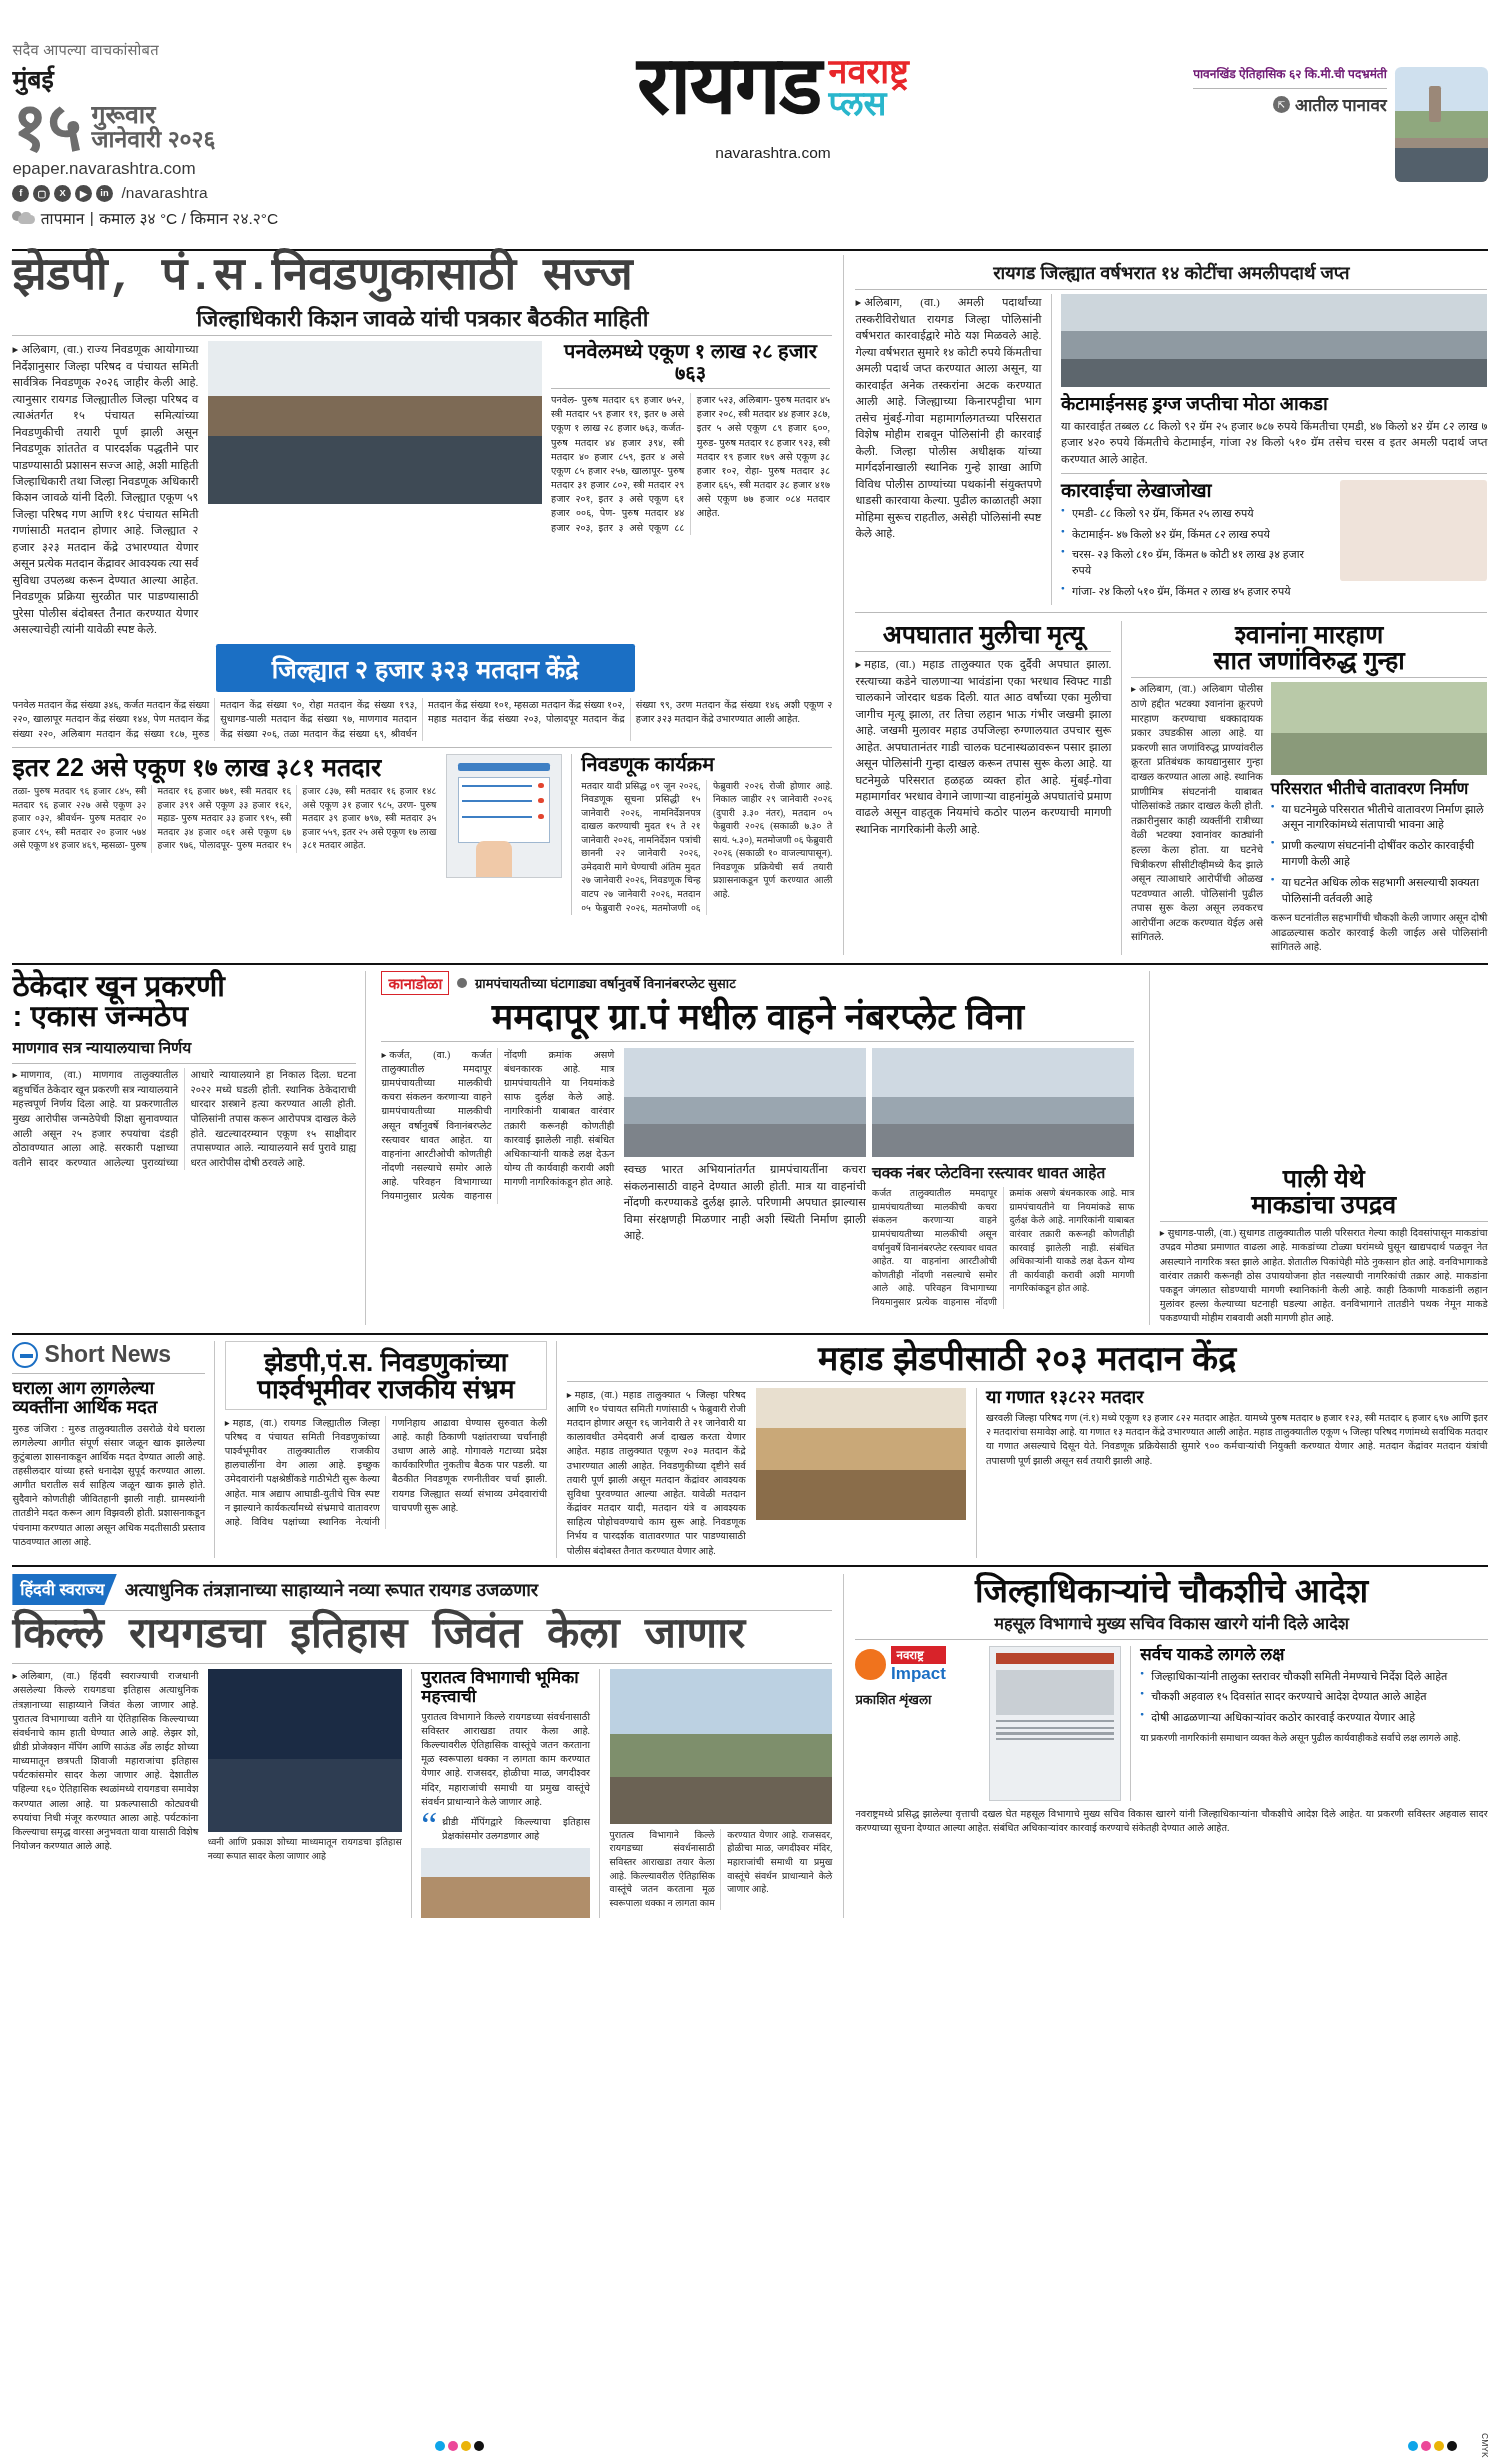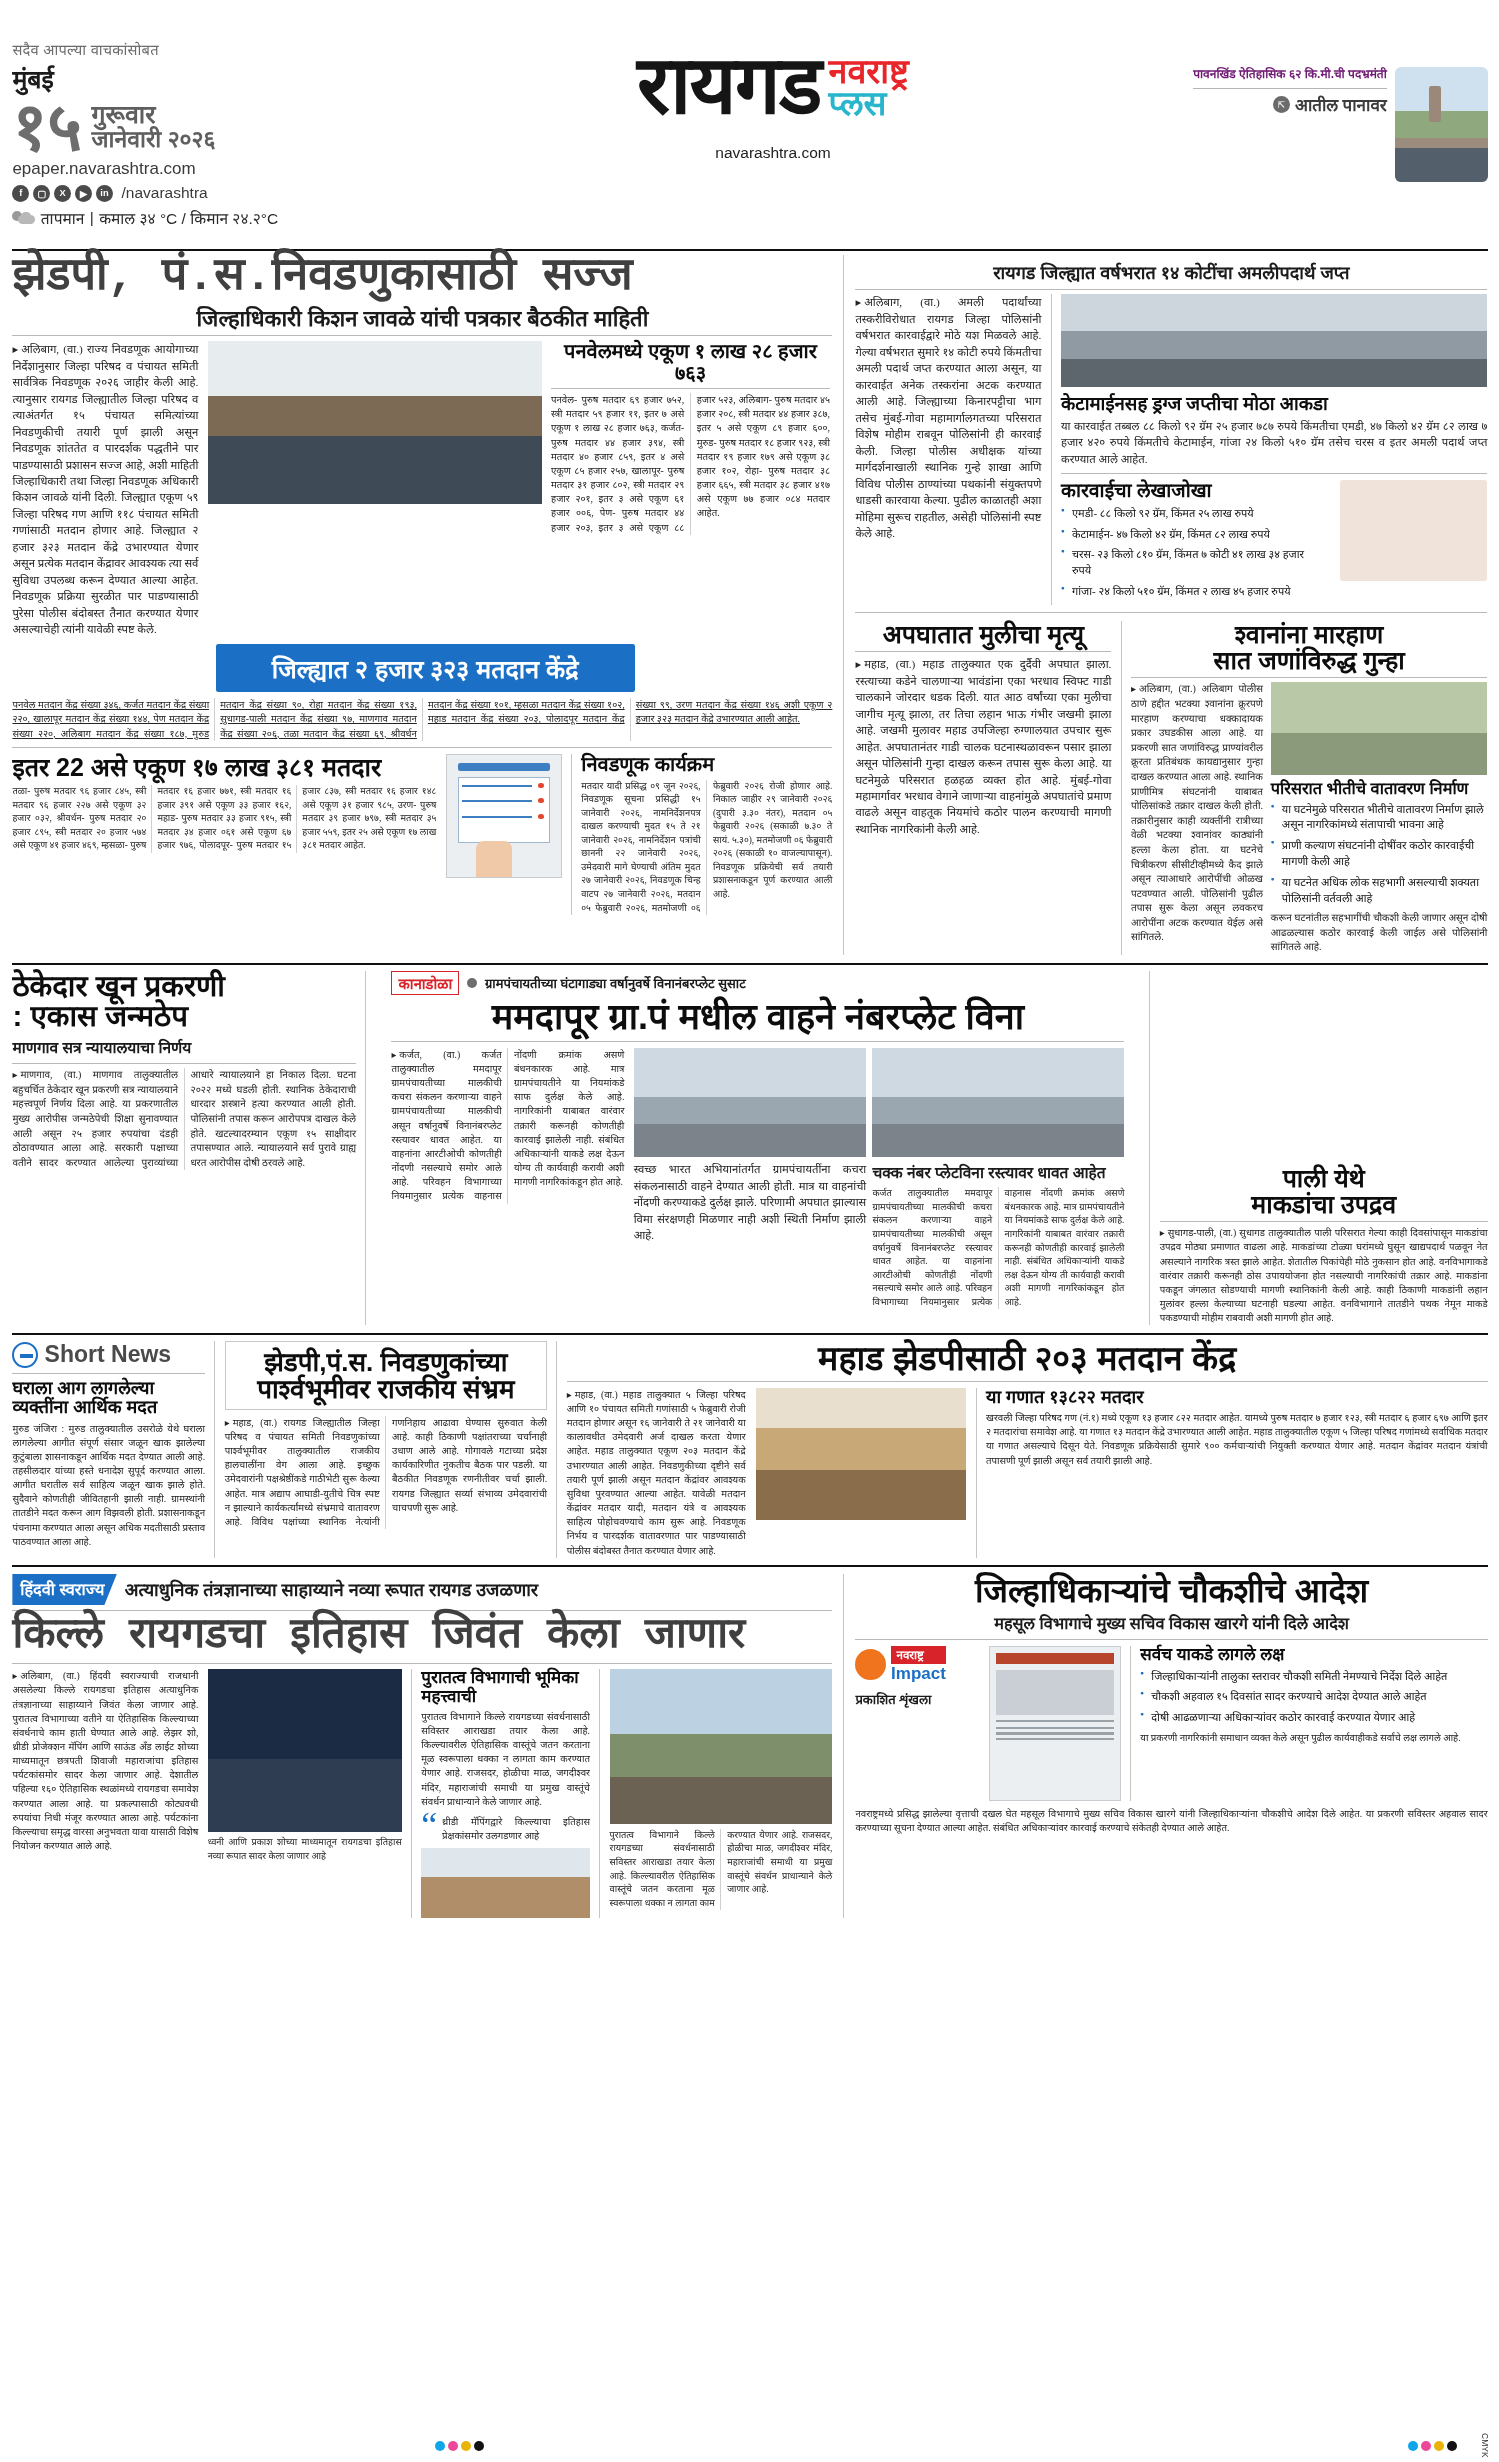--- a/index.html
+++ b/index.html
@@ -85,21 +85,21 @@
   .ph.hands{background:linear-gradient(#efe3da 0 100%);}
   .ph.dogs{background:linear-gradient(#b9c9a8 0 55%,#8a9a7a 55% 100%);}
   .ph.truck{background:linear-gradient(#cfd9e2 0 45%,#9aa6b0 45% 70%,#7d838a 70% 100%);}
   .ph.fort{background:linear-gradient(#bcd1e2 0 42%,#7e8f6c 42% 70%,#6b6254 70% 100%);}
   .ph.night{background:linear-gradient(#1b2b44 0 55%,#2e3d52 55% 100%);}
   .ph.hall{background:linear-gradient(#e8dfcf 0 30%,#c9a878 30% 62%,#8a6d4a 62% 100%);}
   .ph.doc{background:#eceff2;}
 
   .cols2 { column-count:2; column-gap:12.4px; column-rule:0.8px solid #cfcfcf; }
   .cols3 { column-count:3; column-gap:11px; column-rule:0.8px solid #cfcfcf; }
-  .cols4 { column-count:4; column-gap:11px; column-rule:0.8px solid #cfcfcf;text-decoration:underline; }
+  .cols4 { column-count:4; column-gap:11px; column-rule:0.8px solid #cfcfcf; }
 
   .bullets li{font-size:11px;line-height:1.45;margin-bottom:4.7px;list-style:none;position:relative;padding-left:11px;}
   .bullets li::before{content:"\25CF";position:absolute;left:0;top:0;font-size:6.2px;color:#1b6fc4;}
   .bullets{margin:0;padding:0;}
 
   .shortnews-logo{display:flex;align-items:center;gap:6.2px;}
   .sn-mark{width:26px;height:26px;border:2.3px solid #1b6fc4;border-radius:50%;position:relative;}
   .sn-mark::after{content:"";position:absolute;left:5.4px;top:10px;width:13px;height:3.9px;background:#1b6fc4;}
   .sn-text{font-size:23px;font-weight:bold;color:#4a4a4a;font-family:"Liberation Sans",sans-serif;}
 
@@ -312,21 +312,21 @@
       <div class="hl-lg" style="font-size:29.5px;">ठेकेदार खून प्रकरणी</div>
       <div class="hl-lg" style="font-size:29.5px;">: एकास जन्मठेप</div>
       <div class="sub-sm" style="margin-top:4.7px;">माणगाव सत्र न्यायालयाचा निर्णय</div>
       <div class="hr-thin" style="margin:4.7px 0;"></div>
       <div class="body-txt cols2" style="font-size:10px;">
         <span class="dl">माणगाव, (वा.)</span>
         <span>माणगाव तालुक्यातील बहुचर्चित ठेकेदार खून प्रकरणी सत्र न्यायालयाने महत्त्वपूर्ण निर्णय दिला आहे. या प्रकरणातील मुख्य आरोपीस जन्मठेपेची शिक्षा सुनावण्यात आली असून २५ हजार रुपयांचा दंडही ठोठावण्यात आला आहे. सरकारी पक्षाच्या वतीने सादर करण्यात आलेल्या पुराव्यांच्या आधारे न्यायालयाने हा निकाल दिला. घटना २०२२ मध्ये घडली होती. स्थानिक ठेकेदाराची धारदार शस्त्राने हत्या करण्यात आली होती. पोलिसांनी तपास करून आरोपपत्र दाखल केले होते. खटल्यादरम्यान एकूण १५ साक्षीदार तपासण्यात आले. न्यायालयाने सर्व पुरावे ग्राह्य धरत आरोपीस दोषी ठरवले आहे.</span>
       </div>
     </div>
 
-    <div class="vrule" style="width:784px;padding:0 25px;">
+    <div class="vrule" style="width:784px;padding:0 15px;">
       <div style="display:flex;align-items:center;gap:7.8px;">
         <span class="kana-tag">कानाडोळा</span>
         <span style="width:10px;height:10px;border-radius:50%;background:#6d6d6d;display:inline-block;"></span>
         <span class="sub-sm" style="font-size:13px;">ग्रामपंचायतीच्या घंटागाड्या वर्षानुवर्षे विनानंबरप्लेट सुसाट</span>
       </div>
       <div class="hl-lg" style="margin-top:4.7px;text-align:center;font-size:36px;">ममदापूर ग्रा.पं मधील वाहने नंबरप्लेट विना</div>
       <div class="hr-thin" style="margin:5.4px 0;"></div>
       <div style="display:flex;gap:9.3px;">
         <div style="width:233px;">
           <div class="body-txt cols2" style="font-size:9.7px;">

